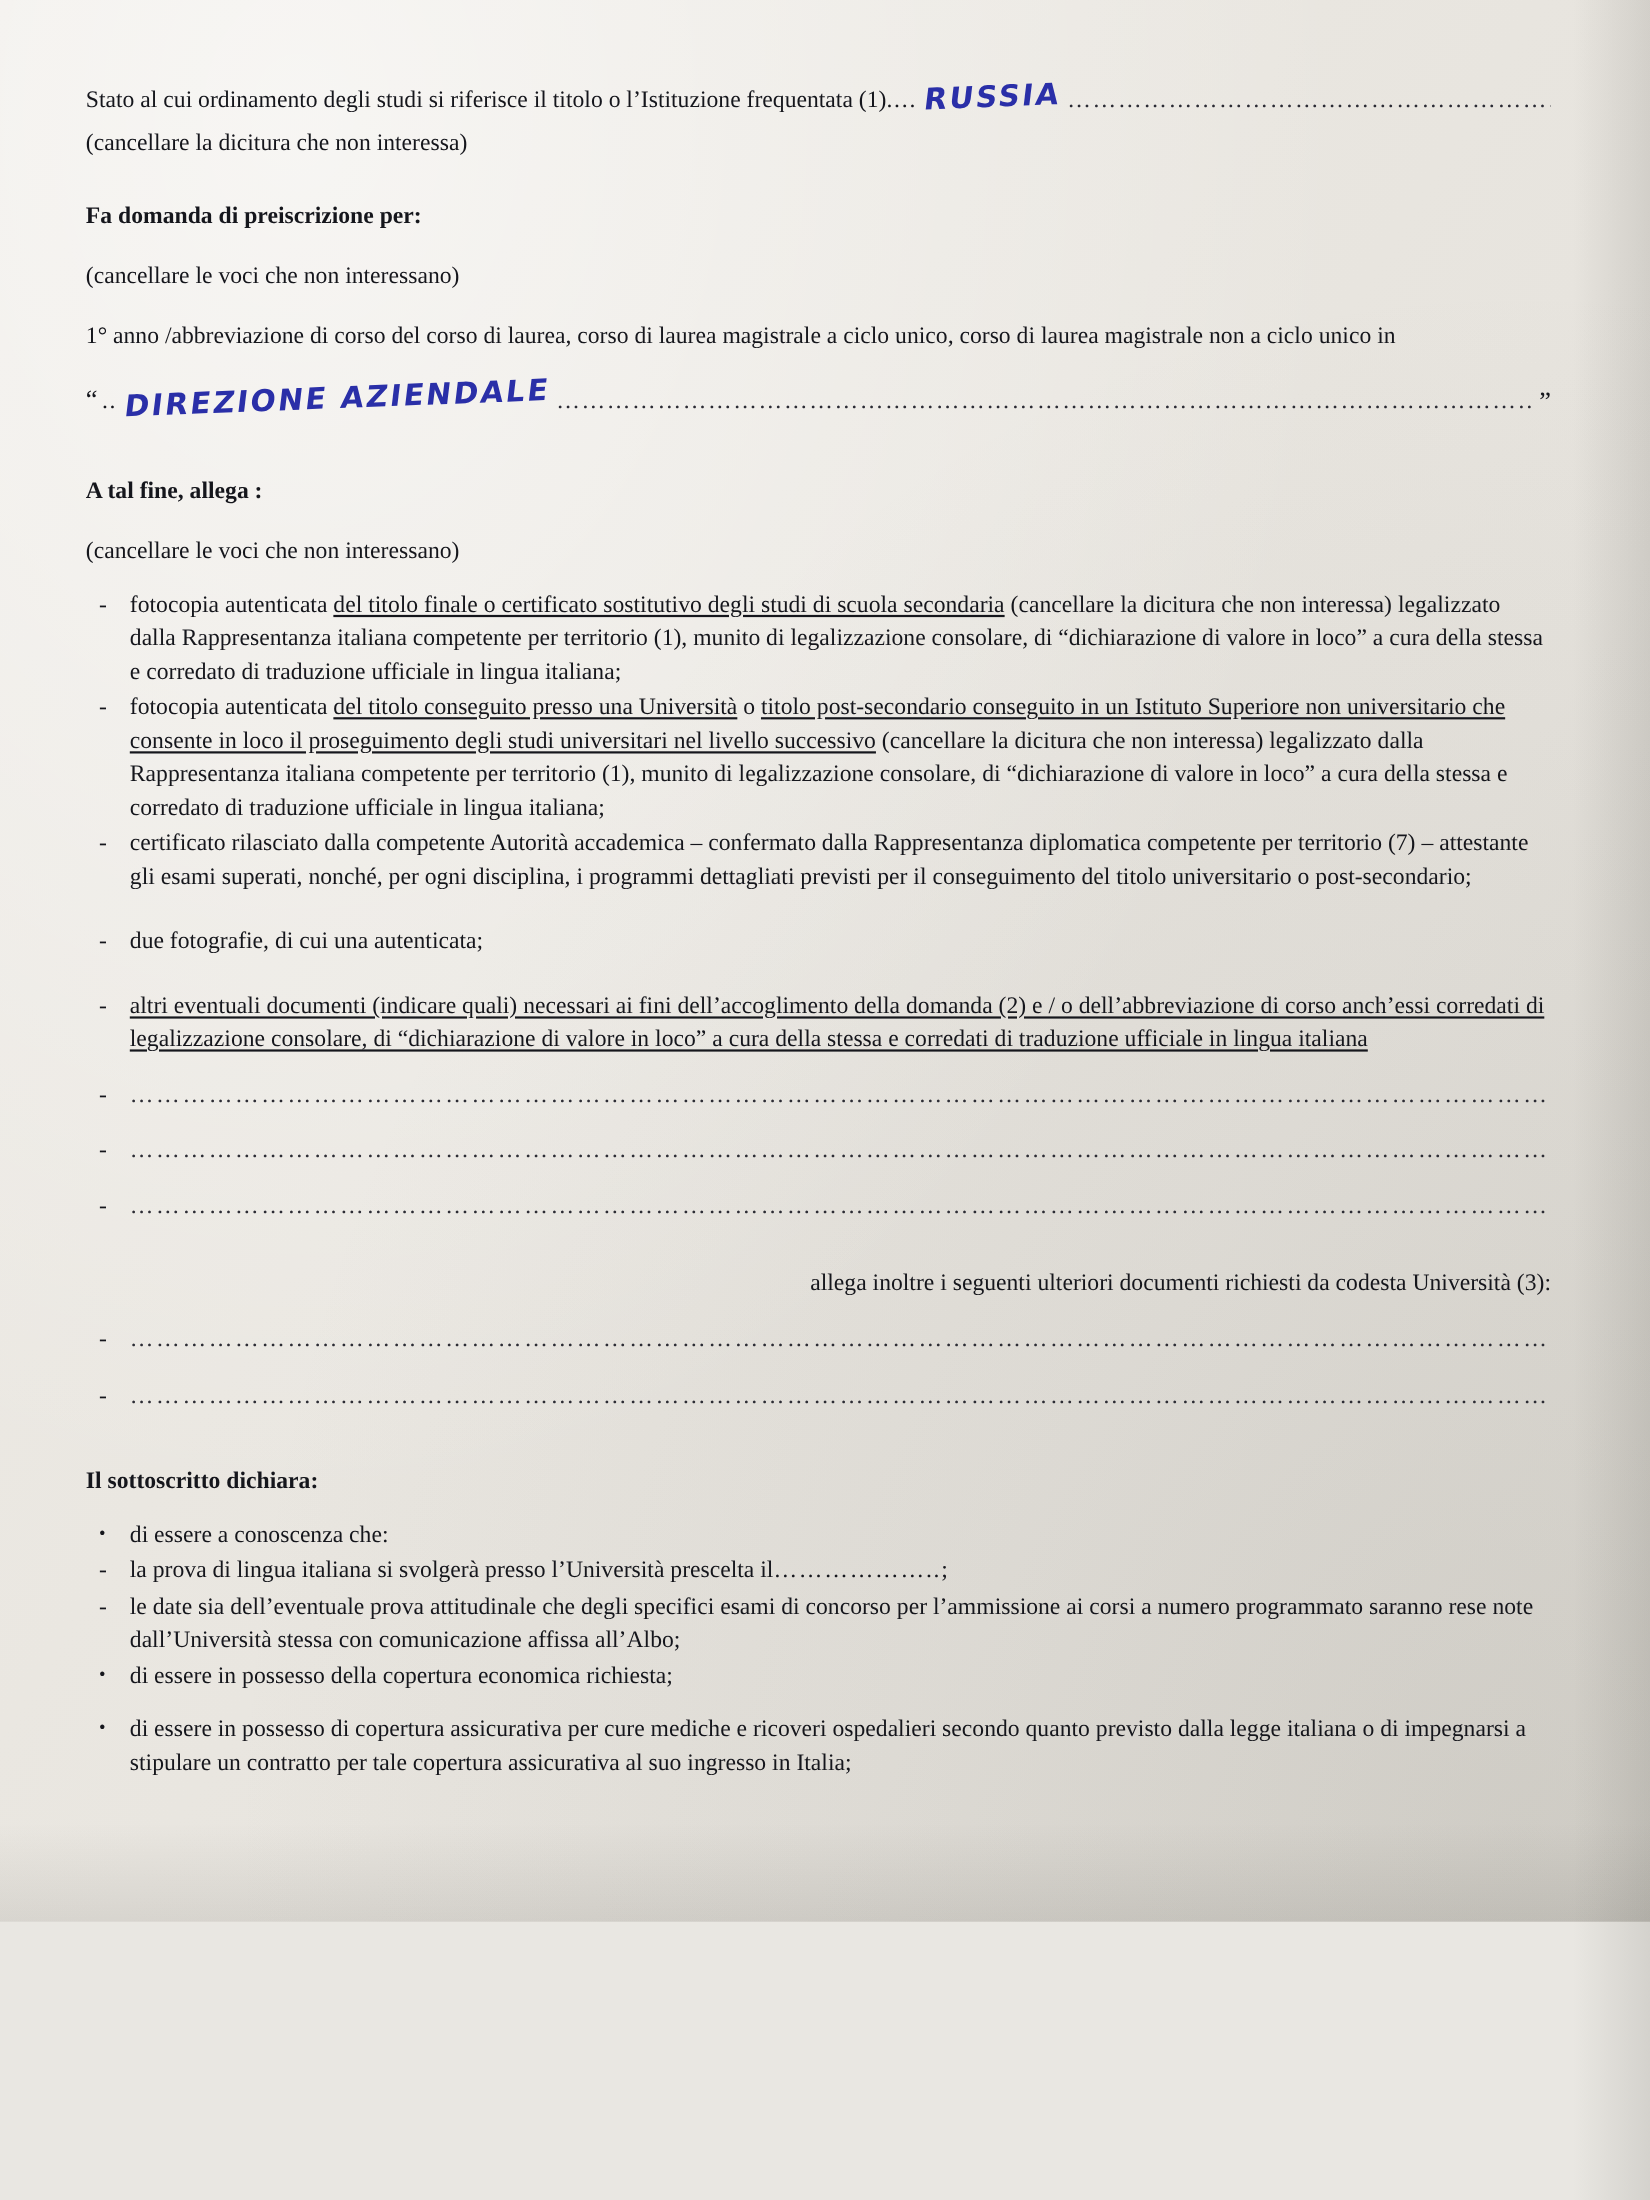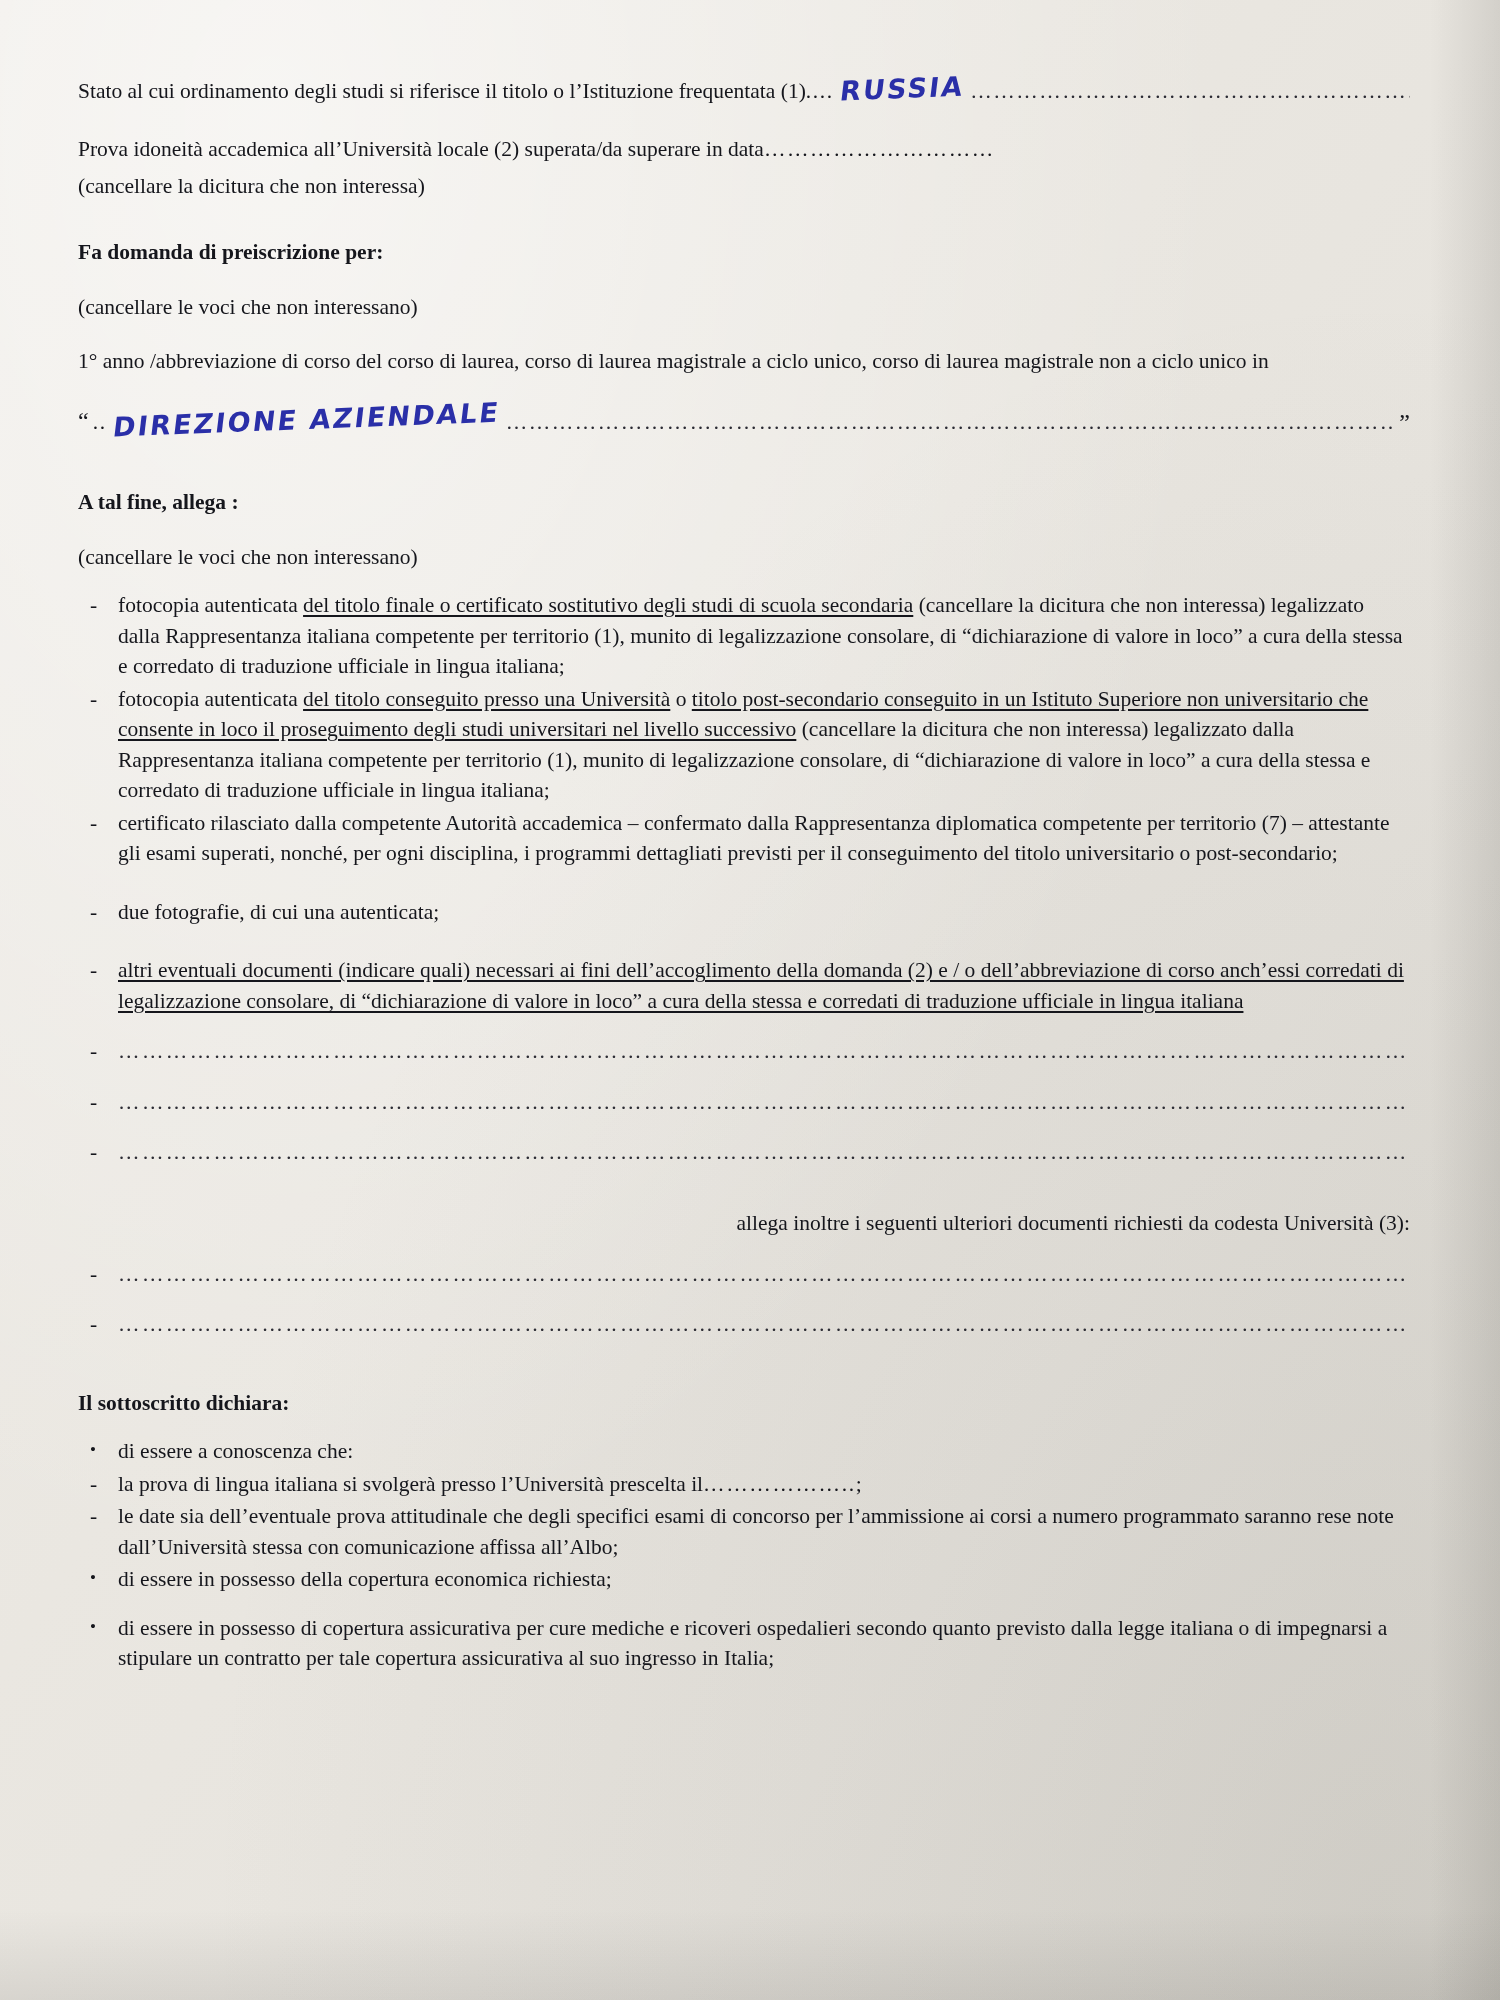--- a/index.html
+++ b/index.html
@@ -10,21 +10,21 @@
     width: 1500px;
     height: 2000px;
     background: #e9e7e2;
     font-family: "Liberation Serif", serif;
     color: #15161c;
     overflow: hidden;
   }
   .page {
     position: relative;
     width: 1500px;
-    height: 2000px;
+    height: 1747px;
     background: linear-gradient(122deg, #efece7 0%, #eae7e1 38%, #e6e3dd 70%, #dedbd4 100%);
     box-sizing: border-box;
     padding: 70px 90px 0 78px;
   }
   .page::before {
     content: "";
     position: absolute;
     inset: 0;
     background: radial-gradient(ellipse at 18% 6%, rgba(255,255,255,0.55), rgba(255,255,255,0) 55%),
                 radial-gradient(ellipse at 92% 96%, rgba(120,118,110,0.16), rgba(0,0,0,0) 60%);
@@ -167,23 +167,20 @@
 <div class="page">
   <div class="content">
 
     <div class="row-line">
       <span>Stato al cui ordinamento degli studi si riferisce il titolo o l’Istituzione  frequentata (1)</span>
       <span class="inline-dots">....</span>
       <span class="hand">RUSSIA</span>
       <span class="dots-fill">…………………………………………………………………………………………………………………………………………………………………………………………………………………………………………………………………</span>
     </div>
 
-    <div class="blk">
-      <span>Prova idoneità accademica all’Università locale (2) superata/da superare in data</span><span class="inline-dots">…………………………</span>
-    </div>
     <div class="tight">(cancellare la dicitura che non interessa)</div>
 
     <div class="sub-head" style="margin-top:36px;">Fa domanda di preiscrizione per:</div>
 
     <div class="para">(cancellare le voci che non interessano)</div>
 
     <div class="para">1° anno /abbreviazione di corso del corso di laurea, corso di laurea magistrale a ciclo unico, corso di laurea magistrale non a ciclo unico in</div>
 
     <div class="course-line">
       <span class="quote-left">“</span>

